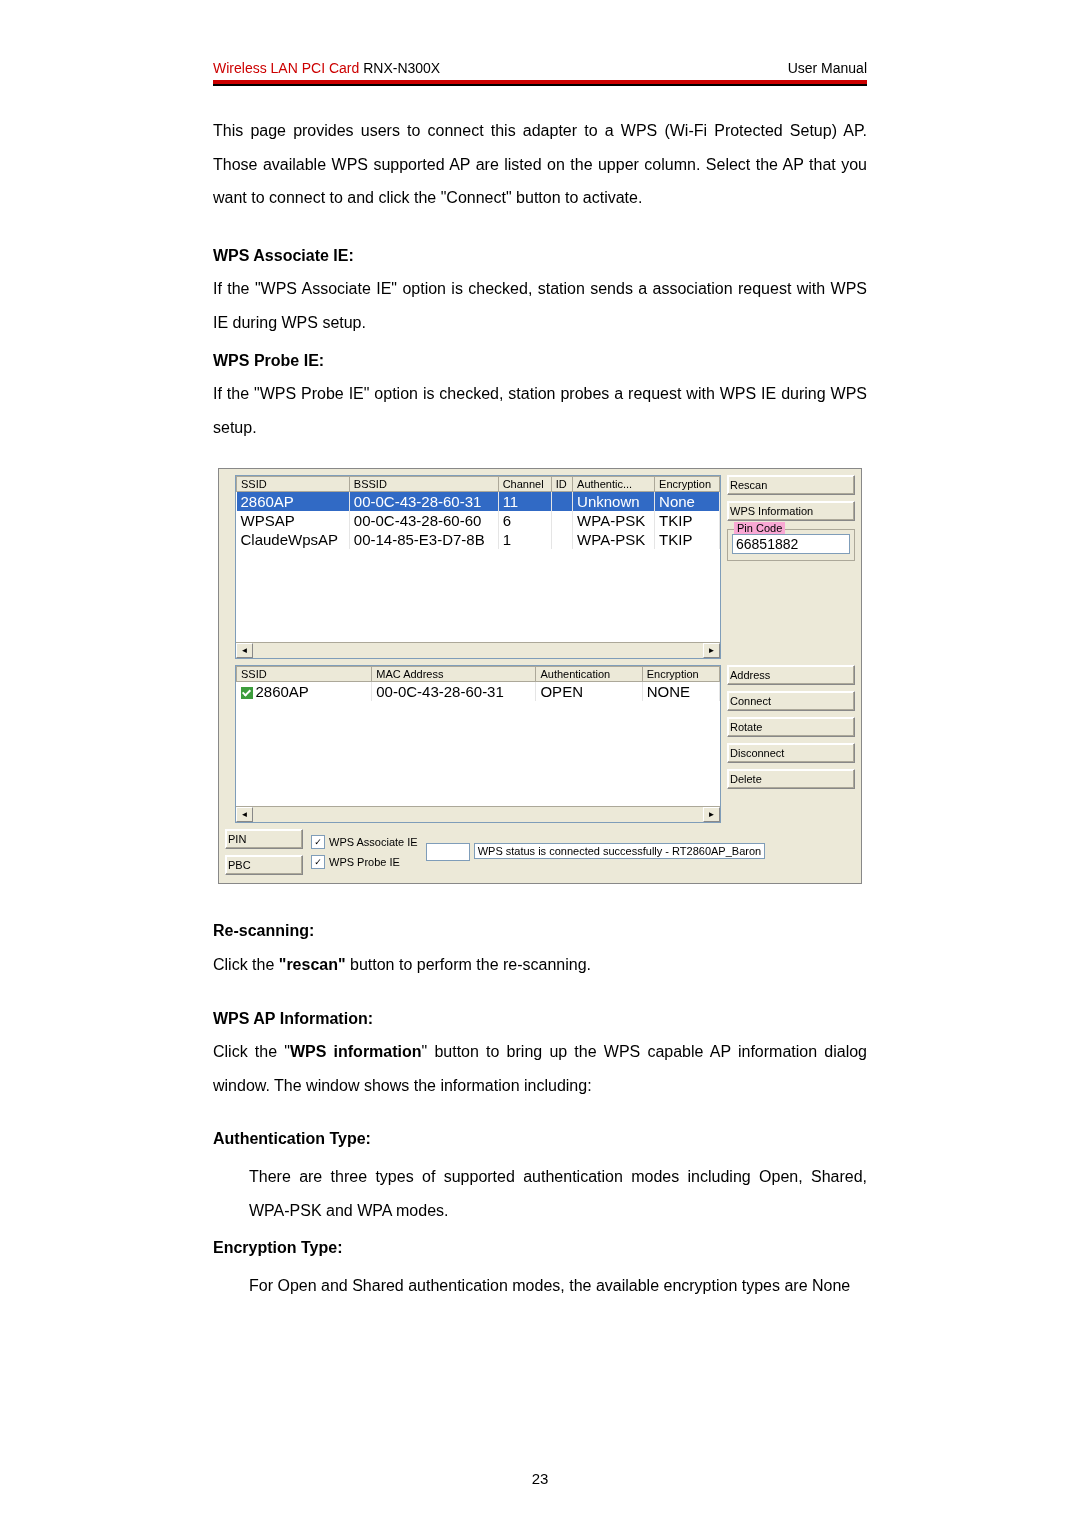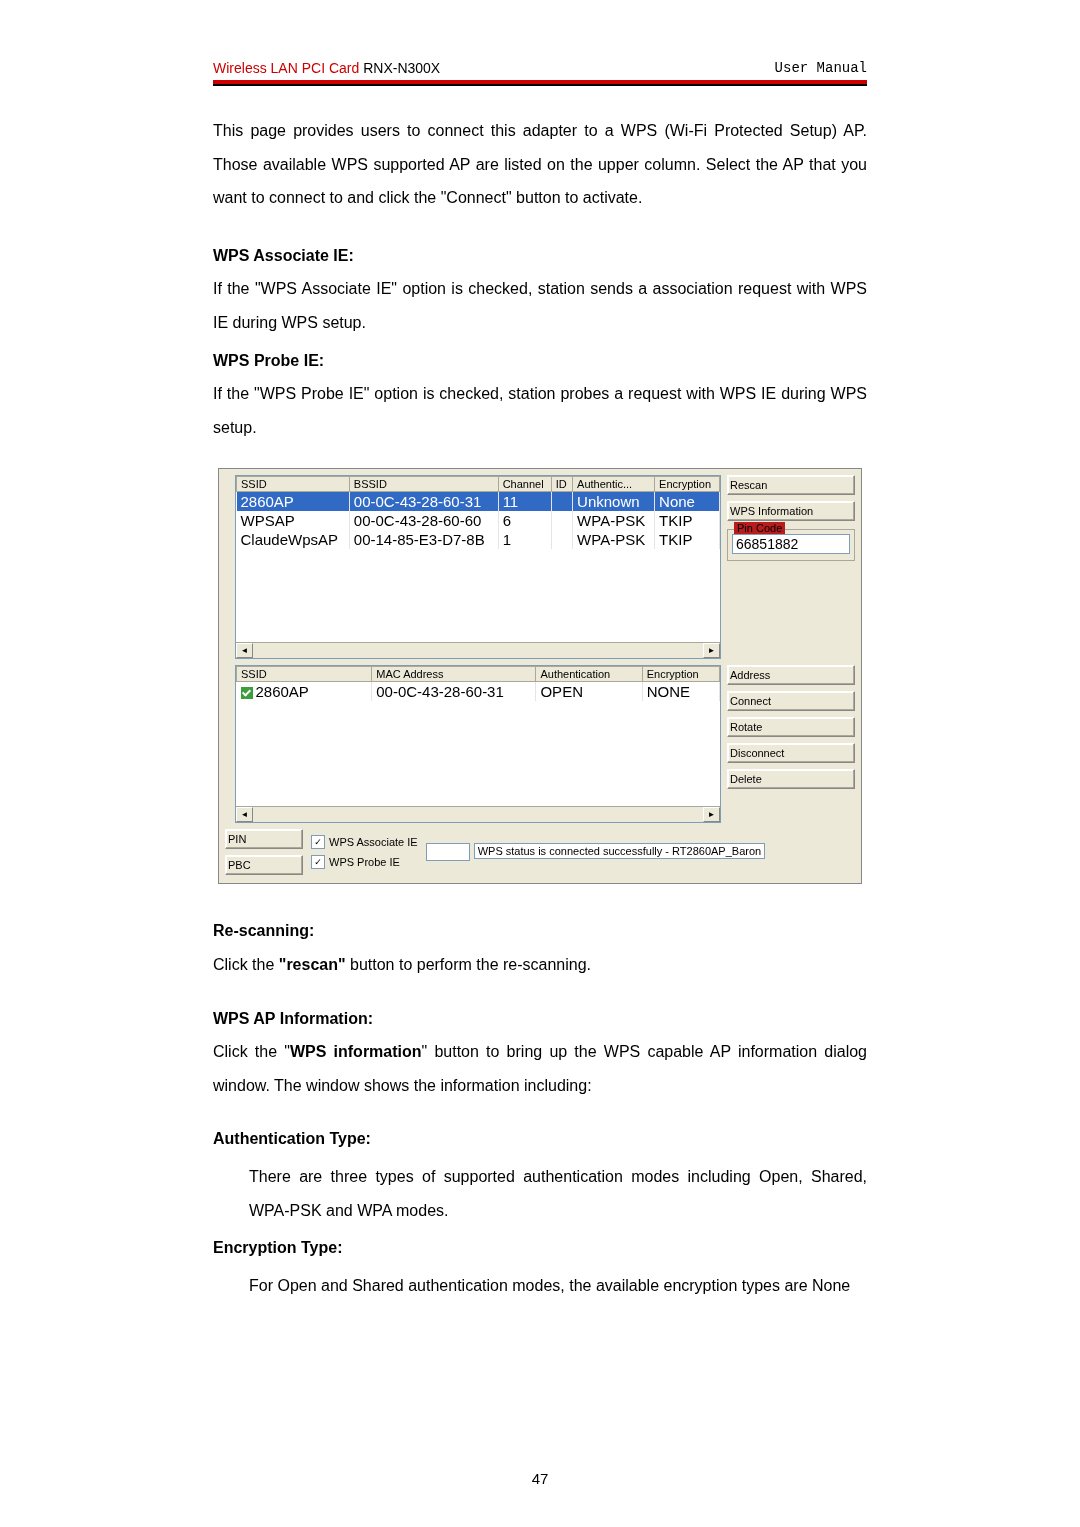--- a/index.html
+++ b/index.html
@@ -17,21 +17,21 @@
     min-height: 1527px;
   }
   .header-line {
     display: flex;
     justify-content: space-between;
     font-size: 14px;
     padding-bottom: 4px;
   }
   .header-left .red { color: #c00; }
   .header-left .black { color: #000; }
-  .header-right { color: #000; font-family: Liberation Mono, monospace; }
+  .header-right { color: #000; }
   .rule-red { height: 4px; background: #c00; }
   .rule-black { height: 2px; background: #000; margin-bottom: 28px; }
 
   .body-text {
     font-size: 16px;
     line-height: 2.1;
     text-align: justify;
     margin: 0 0 24px 0;
   }
   .para { margin: 0 0 4px 0; }
@@ -118,21 +118,21 @@
     cursor: default;
   }
   .pin-group {
     border: 1px solid #aca899;
     padding: 4px 4px 6px 4px;
     position: relative;
     margin-top: 2px;
   }
   .pin-group .legend {
     position: absolute; top: -8px; left: 6px;
-    background: #b91c1c; padding: 0 3px; font-size: 11px;
+    background: #f9a8d4; padding: 0 3px; font-size: 11px;
   }
   .pin-input {
     width: 100%;
     box-sizing: border-box;
     border: 1px solid #7f9db9;
     background: #fff;
     font-size: 14px;
     padding: 1px 3px;
   }
 
@@ -392,14 +392,14 @@
   <p class="body-text para" style="margin-top:20px">
     <span class="bold">Authentication Type:</span>
   </p>
   <p class="body-text indent para">There are three types of supported authentication modes including Open, Shared, WPA-PSK and WPA modes.</p>
 
   <p class="body-text para">
     <span class="bold">Encryption Type:</span>
   </p>
   <p class="body-text indent para">For Open and Shared authentication modes, the available encryption types are None</p>
 
-  <div class="page-number">47</div>
+  <div class="page-number">23</div>
 </div>
 
 </body></html>

